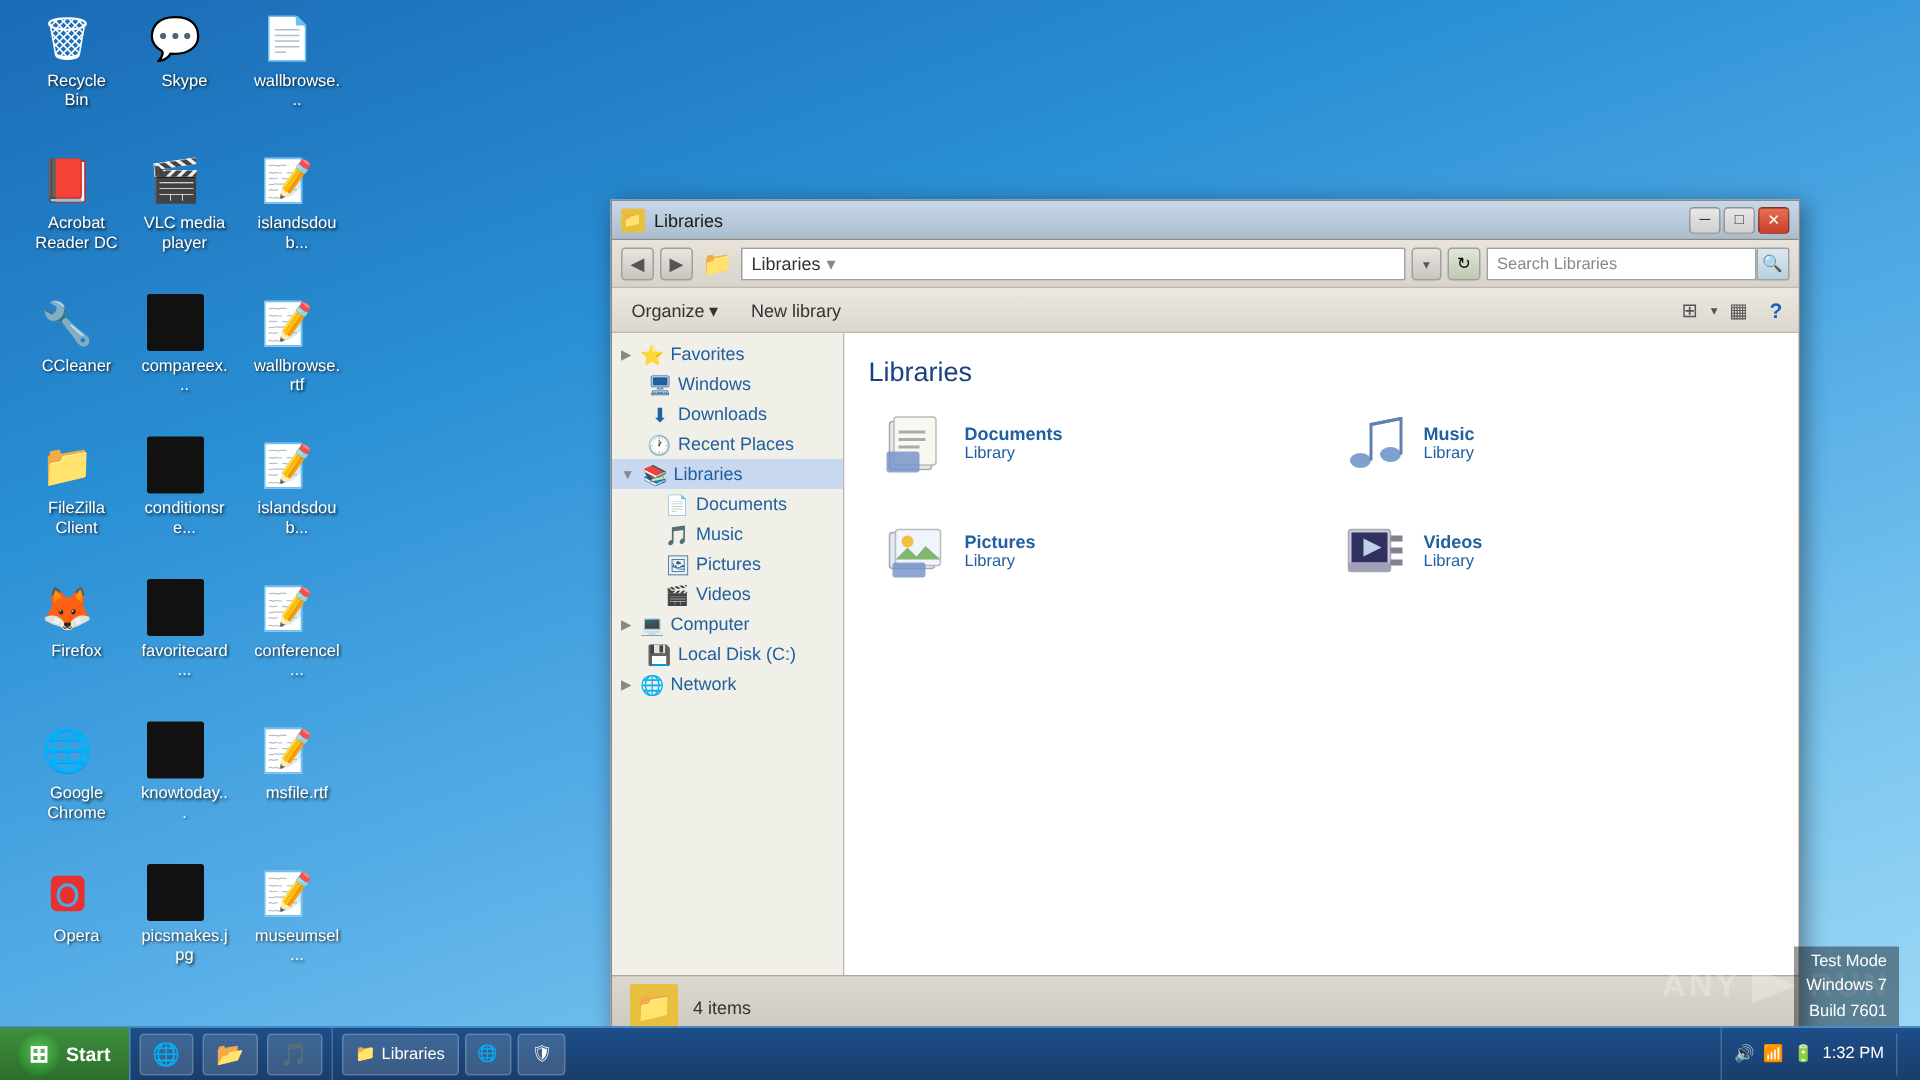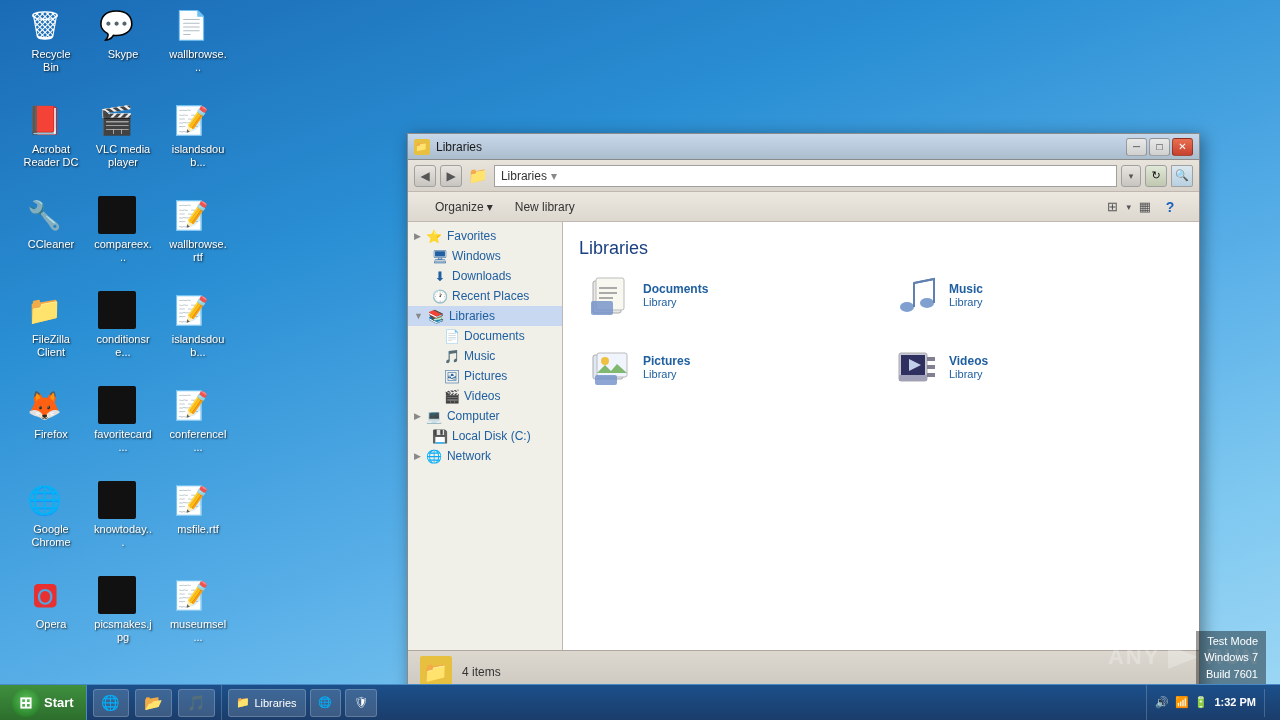--- a/index.html
+++ b/index.html
@@ -107,21 +107,20 @@
       height: 100%;
       padding: 0 8px;
       gap: 6px;
       border-left: 1px solid rgba(255,255,255,0.2);
       color: white;
       font-size: 11px;
     }
     .clock {
       text-align: right;
       line-height: 1.3;
-      font-weight: bold;
     }
 
     
     .window {
       position: absolute;
       top: 133px;
       left: 407px;
       width: 793px;
       height: 560px;
       background: #f0efe8;
@@ -245,21 +244,21 @@
       cursor: pointer;
       font-size: 11px;
     }
 
     
     .toolbar {
       height: 30px;
       background: linear-gradient(to bottom, #ece8e0, #dcd8d0);
       display: flex;
       align-items: center;
-      padding: 0 18px;
+      padding: 0 4px;
       gap: 4px;
       border-bottom: 1px solid #c0b8b0;
     }
     .tool-btn {
       height: 22px;
       padding: 0 8px;
       background: transparent;
       border: 1px solid transparent;
       border-radius: 3px;
       cursor: pointer;
@@ -568,20 +567,23 @@
     <div class="nav-btn">◀</div>
     <div class="nav-btn">▶</div>
     <div style="font-size:16px; color:#888; margin:0 2px;">📁</div>
     <div class="address-path">
       <span>Libraries</span>
       <span style="color:#888; margin-left:4px;">▾</span>
     </div>
     <div style="width:20px;height:22px;background:linear-gradient(to bottom,#e8e4e0,#c8c4c0);border:1px solid #a0a0a0;border-radius:3px;display:flex;align-items:center;justify-content:center;cursor:pointer;font-size:9px;color:#555;">▾</div>
     <div class="refresh-btn">↻</div>
     <div style="display:flex;align-items:center;">
+      <div class="search-box">
+        <span style="color:#888;font-size:11px;">Search Libraries</span>
+      </div>
       <div class="search-go-btn">🔍</div>
     </div>
   </div>
 
   <div class="toolbar">
     <div class="tool-btn">
       <span>Organize</span>
       <span>▾</span>
     </div>
     <div class="tool-btn">

